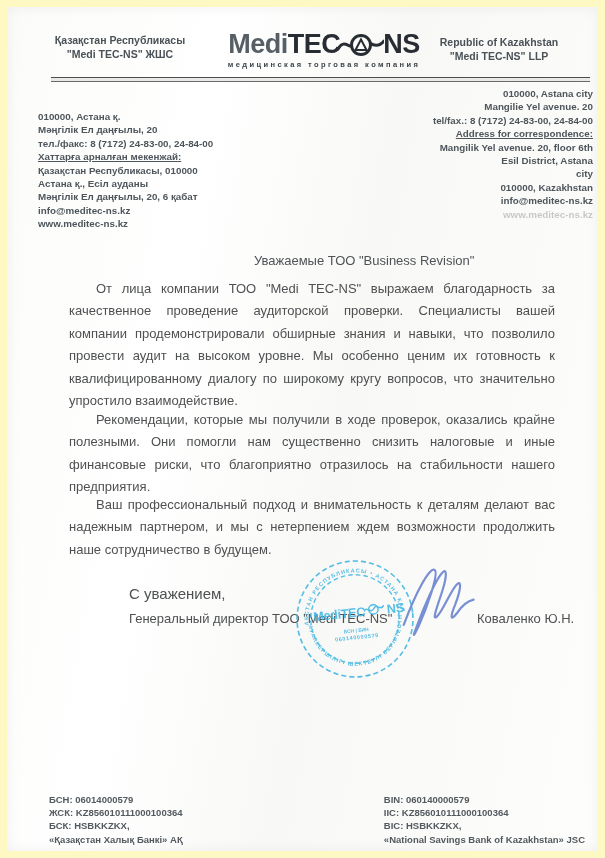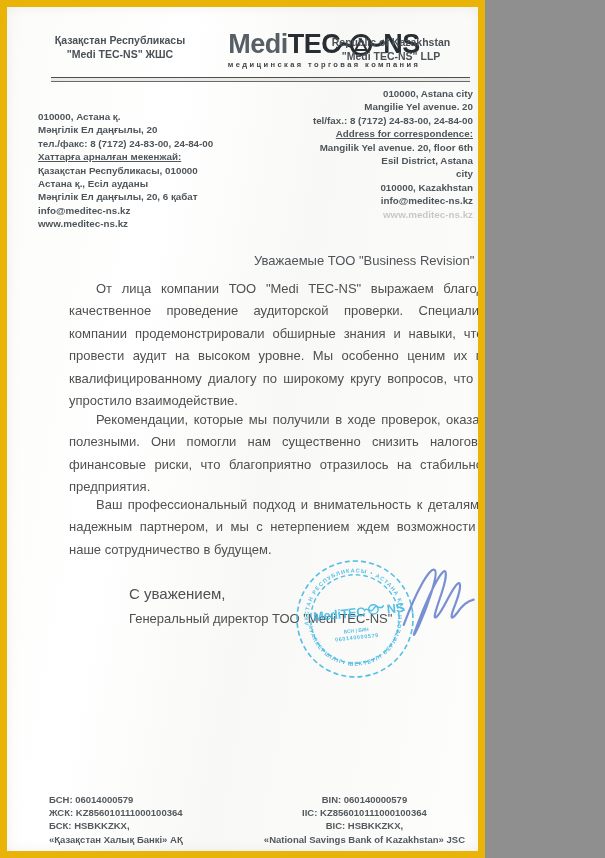--- a/index.html
+++ b/index.html
@@ -1,22 +1,22 @@
 <!DOCTYPE html>
 <html><head>
 <meta charset="utf-8">
 <style>
   html,body{margin:0;padding:0;}
   body{font-family:"Liberation Sans", sans-serif; background:#8f8f8f; width:605px;}
-  .scan-frame{position:relative;width:485px;height:858px;background:#eab308;box-sizing:border-box;padding:7px;}
+  .scan-frame{position:relative;width:605px;height:858px;background:#fef9c3;box-sizing:border-box;padding:7px;}
   .page{position:relative;width:100%;height:100%;background:linear-gradient(100deg,#fbfbf9 0%,#ffffff 30%,#f8f8f6 55%,#fdfdfc 100%);overflow:hidden;box-shadow:inset 0 0 14px rgba(0,0,0,.06);}
 
   
   .hdr-left{position:absolute;left:28px;top:26px;width:170px;text-align:center;font-size:10.5px;font-weight:bold;color:#4a5157;line-height:14px;}
-  .hdr-right{position:absolute;right:2px;top:28px;width:170px;text-align:center;font-size:10.5px;font-weight:bold;color:#4a5157;line-height:14px;}
+  .hdr-right{position:absolute;right:14px;top:28px;width:170px;text-align:center;font-size:10.5px;font-weight:bold;color:#4a5157;line-height:14px;}
   .logo{position:absolute;left:212px;top:22px;width:210px;text-align:center;}
   .logo-row{display:flex;align-items:center;justify-content:center;font-weight:bold;font-size:27px;letter-spacing:-.5px;line-height:28px;color:#272d32;}
   .lg-medi{color:#565f66;}
   .lg-icon{margin:2px -1px 0 -2px;}
   .logo-tagline{margin-top:1px;font-size:7.5px;letter-spacing:2.4px;color:#3d454b;font-weight:bold;white-space:nowrap;}
   .rule{position:absolute;left:44px;right:8px;top:70px;height:3px;border-top:1.5px solid #4e4e4e;border-bottom:1px solid #6a6a6a;background:#e9e9e7;}
 
   
   .addr{position:absolute;top:80px;font-size:9.8px;font-weight:bold;color:#4e565c;line-height:13.4px;}
   .addr-kz{left:31px;text-align:left;margin-top:23px;}
@@ -34,21 +34,21 @@
   
   .closing{position:absolute;left:122px;top:578px;font-size:15px;color:#4e5052;}
   .sig-title{position:absolute;left:122px;top:604px;font-size:13px;color:#4e5052;z-index:1;}
   .sig-name{position:absolute;left:470px;top:604px;font-size:13px;color:#4e5052;}
   .stamp{position:absolute;left:287px;top:551px;width:122px;height:122px;z-index:2;opacity:.88;}
   .handsig{position:absolute;left:392px;top:551px;width:100px;height:100px;z-index:3;}
 
   
   .foot{position:absolute;top:786px;font-size:9.5px;font-weight:bold;color:#53595e;line-height:13.2px;}
   .foot-kz{left:42px;text-align:left;}
-  .foot-en{right:13px;text-align:center;}
+  .foot-en{right:13px;text-align:left;}
 </style>
 </head>
 <body>
 
 <div class="scan-frame">
   <div class="page">
 
     <div class="hdr-left">
       <div>Қазақстан Республикасы</div>
       <div>"Medi TEC-NS" ЖШС</div>

